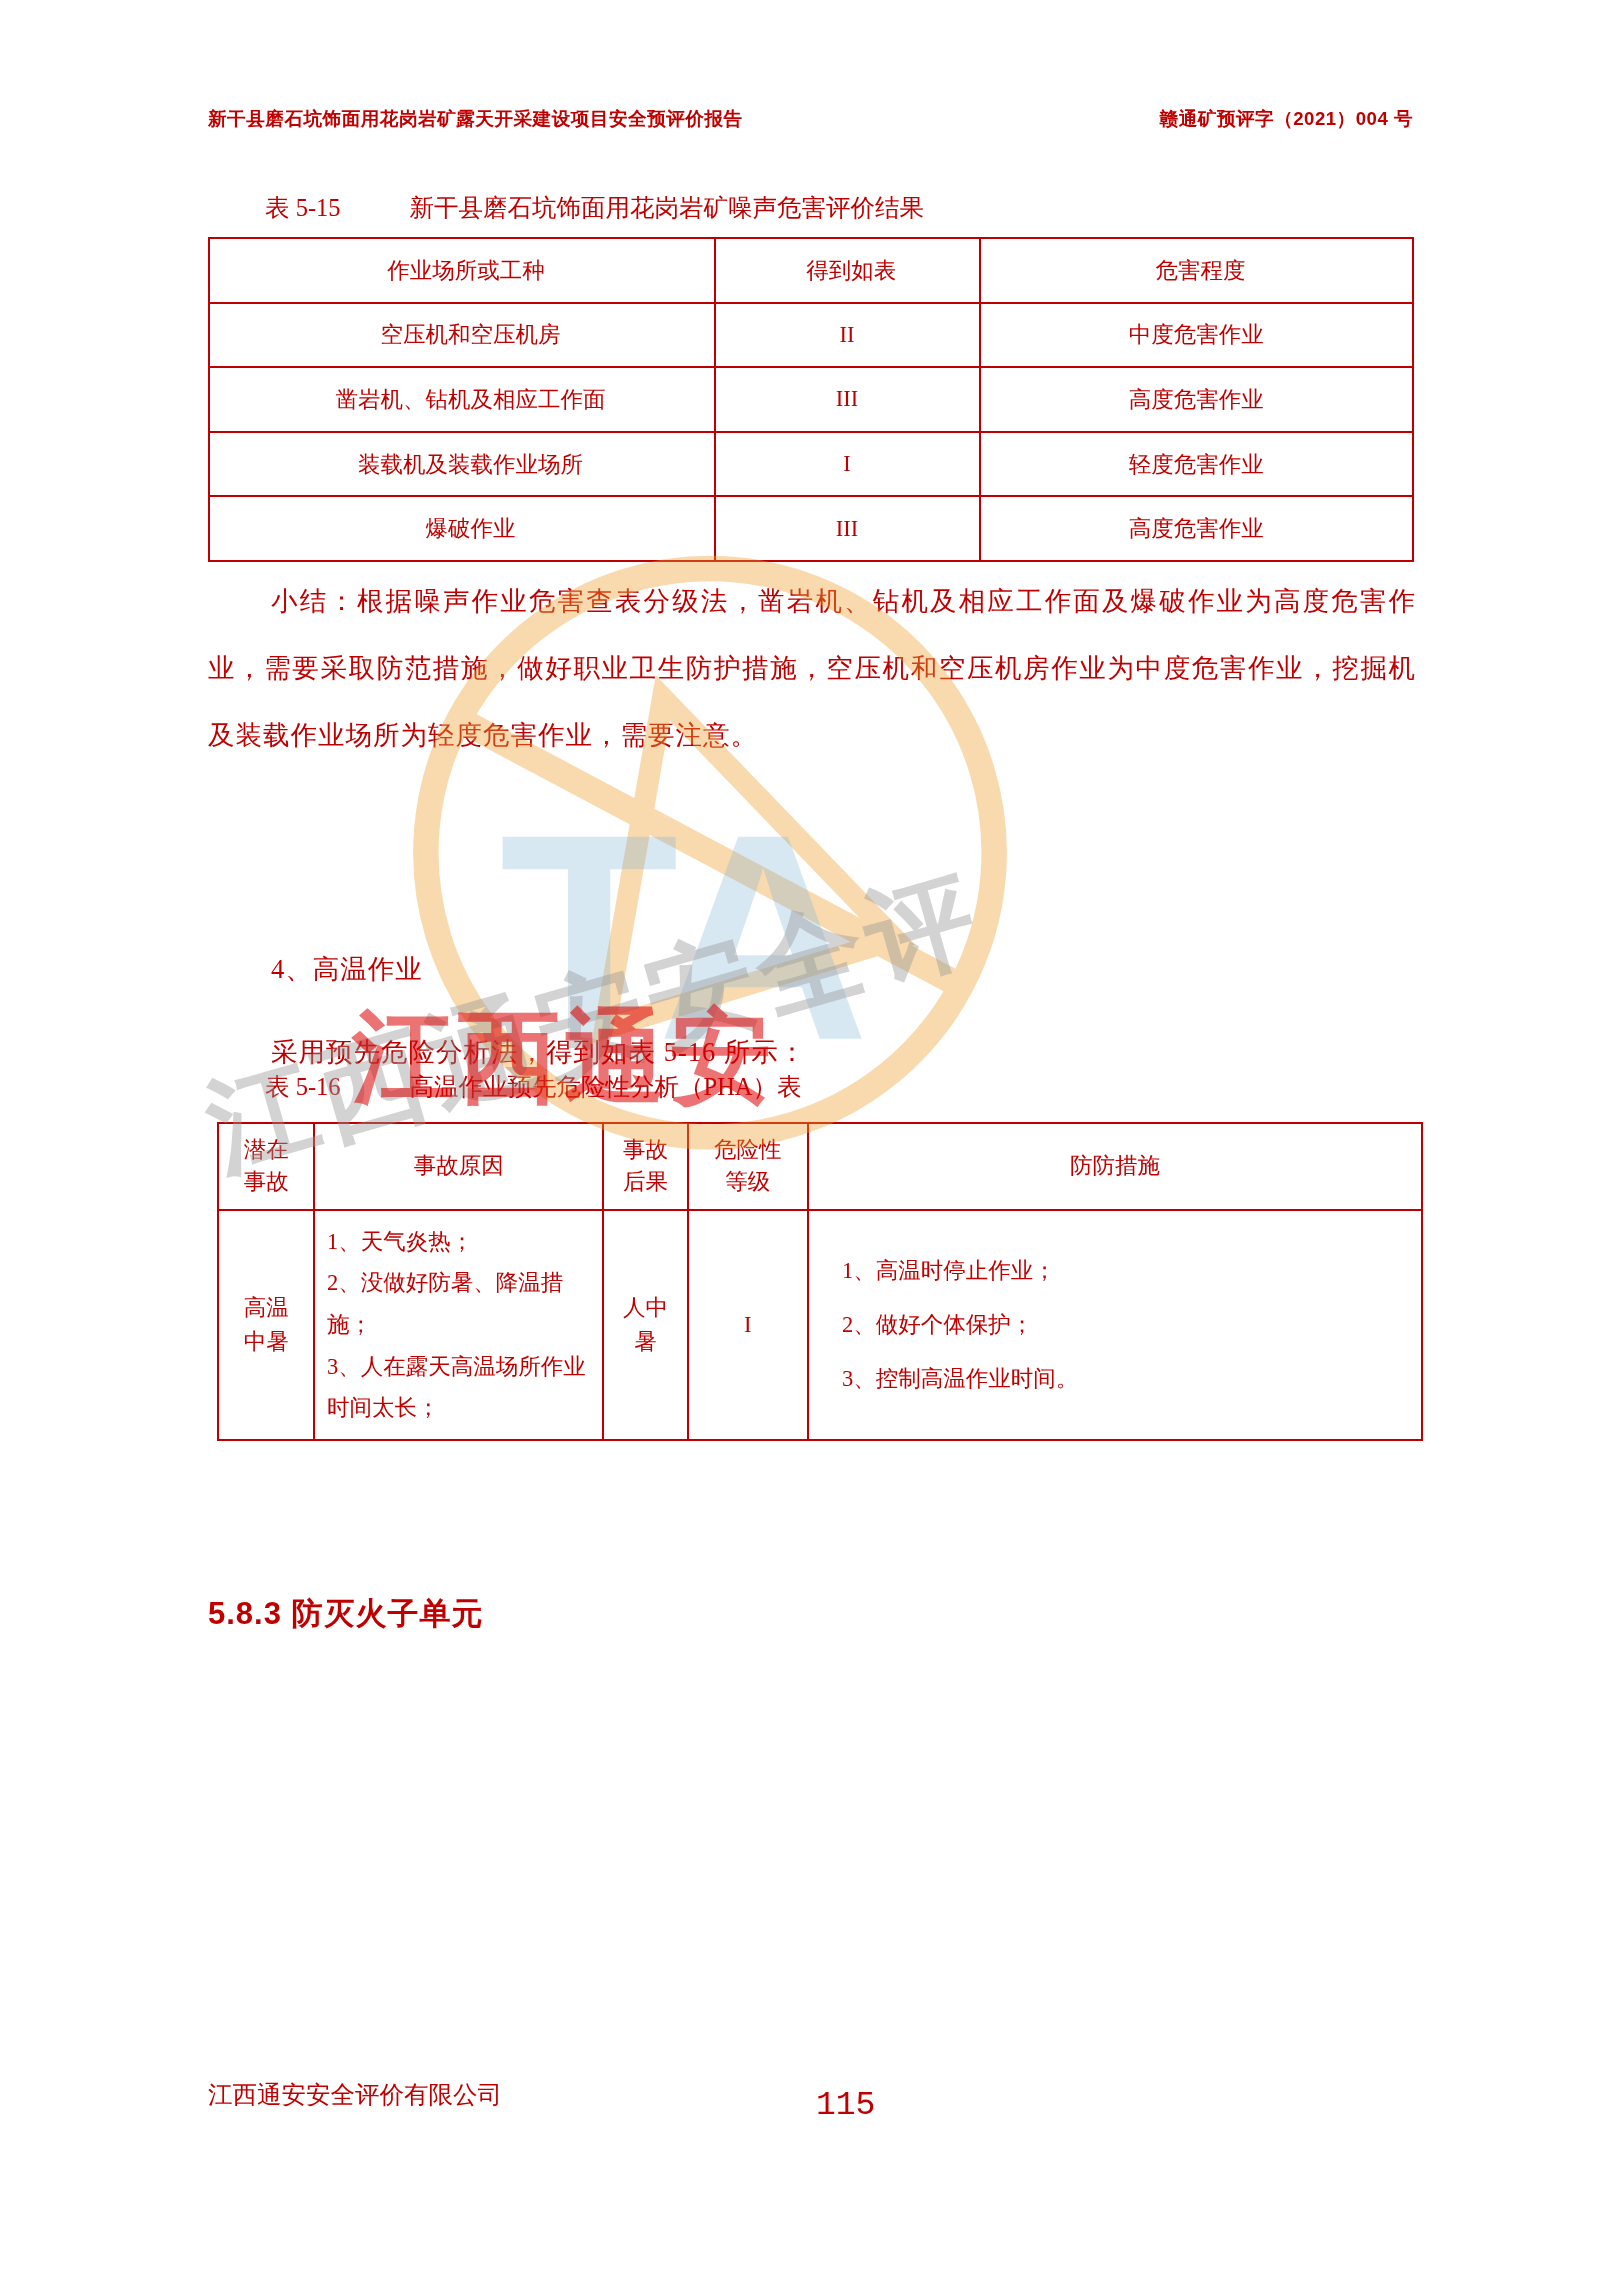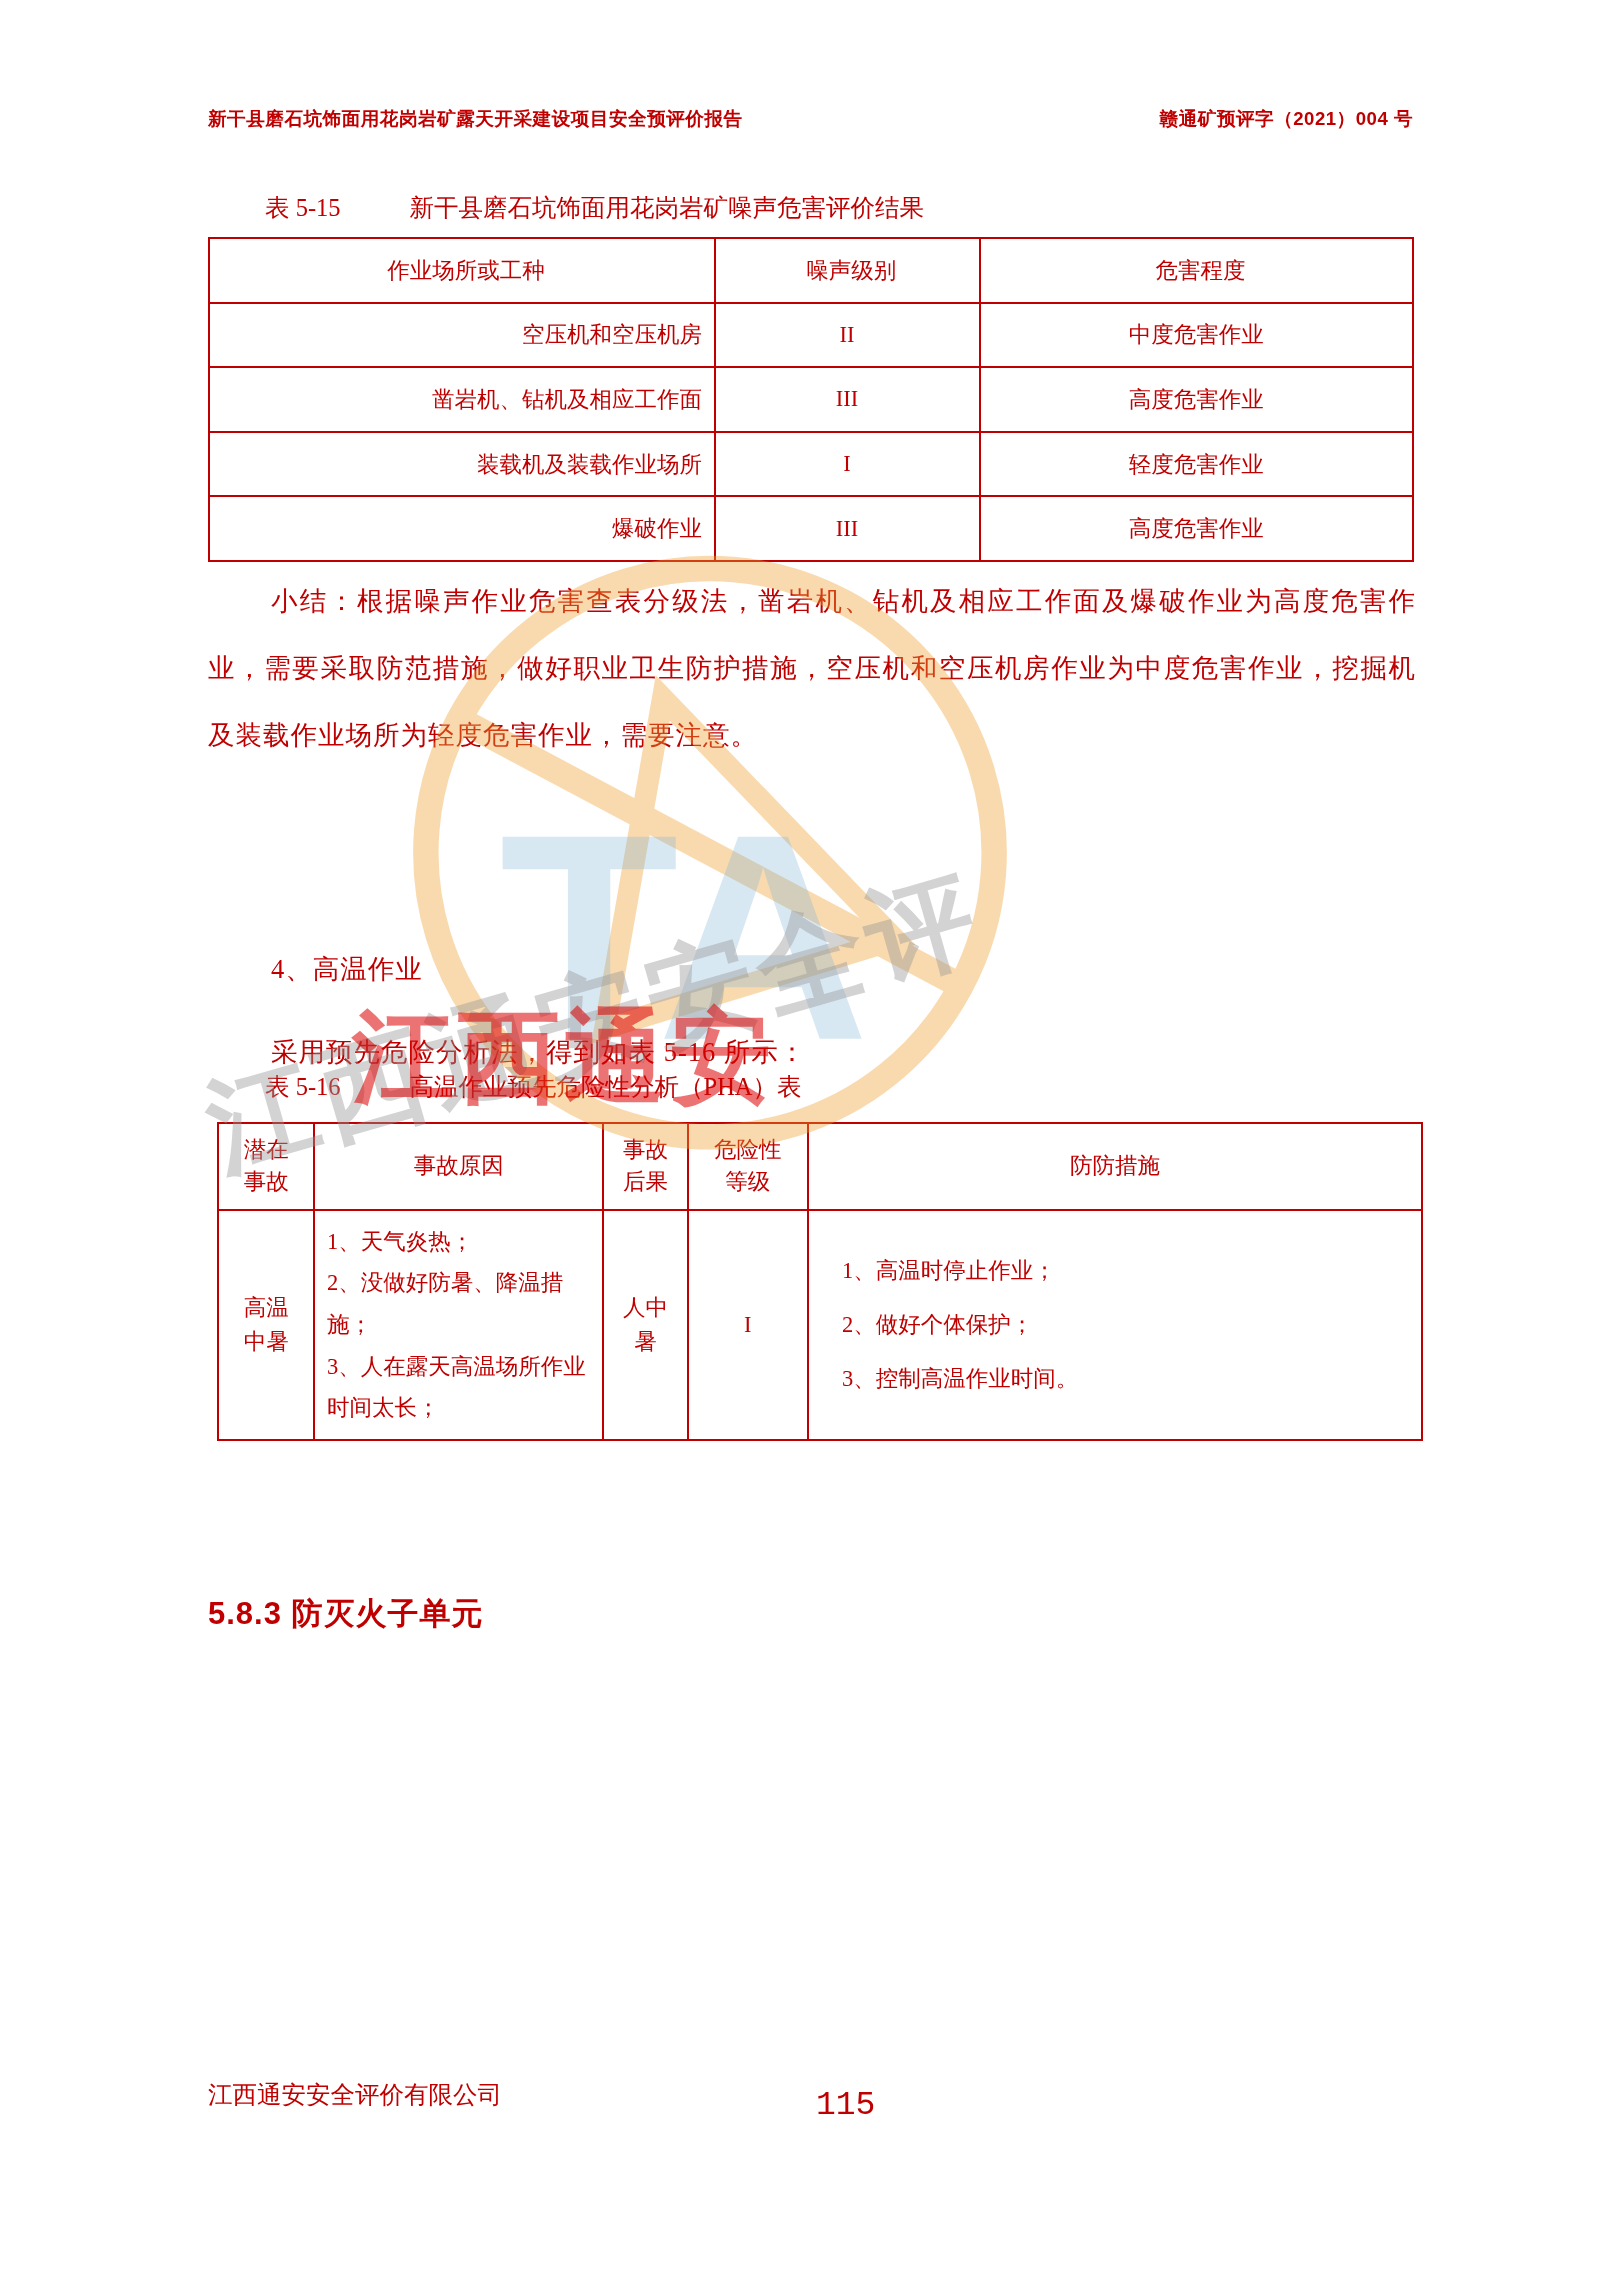--- a/index.html
+++ b/index.html
@@ -105,21 +105,21 @@
     vertical-align: middle;
     font-family: "Liberation Serif", "DejaVu Serif", serif;
   }
   table.doc-table.t1 {
     left: 208px;
     top: 237px;
     width: 1206px;
   }
   table.doc-table.t1 th { text-align: center; height: 43px; padding-left: 20px; }
   table.doc-table.t1 td { height: 43px; }
-  table.doc-table.t1 td.c-left { text-align: right; padding-left: 29px; }
+  table.doc-table.t1 td.c-left { text-align: center; padding-left: 29px; }
   table.doc-table.t1 td.c-center { text-align: center; }
 
   table.doc-table.t2 {
     left: 217px;
     top: 1122px;
     width: 1206px;
   }
   table.doc-table.t2 th {
     text-align: center;
     font-weight: normal;
@@ -225,21 +225,21 @@
 
   <table class="doc-table t1">
     <colgroup>
         <col style="width:42%">
         <col style="width:22%">
         <col style="width:36%">
       </colgroup>
     <thead>
       <tr>
         <th>作业场所或工种</th>
-        <th>噪声级别</th>
+        <th>得到如表</th>
         <th>危害程度</th>
       </tr>
     </thead>
     <tbody>
       <tr>
         <td class="c-left">空压机和空压机房</td>
         <td class="c-center">II</td>
         <td class="c-center">中度危害作业</td>
       </tr>
       <tr>

